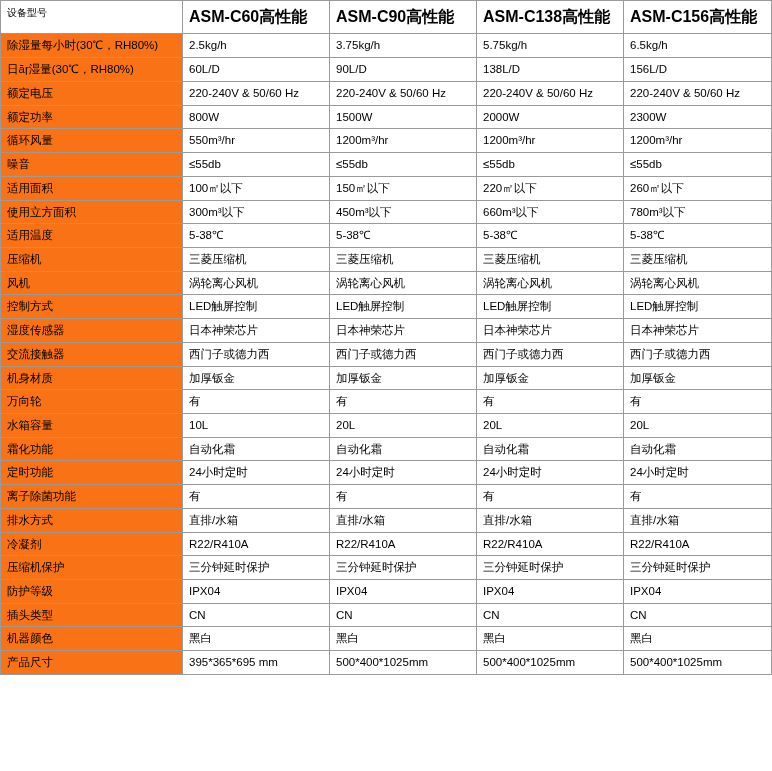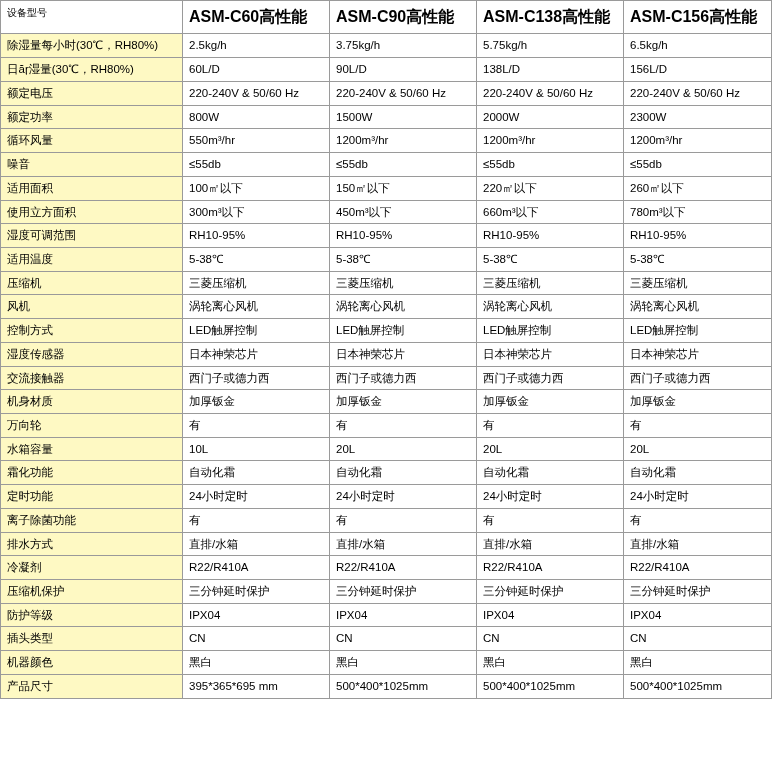--- a/index.html
+++ b/index.html
@@ -43,21 +43,21 @@
     background: #ffffff;
     padding-top: 6px;
     padding-bottom: 6px;
   }
   table.spec-table thead th.corner {
     font-weight: normal;
     font-size: 10px;
   }
   table.spec-table tbody th.row-label {
     font-weight: normal;
-    background: #fef9c3;
+    background: #f97316;
   }
   table.spec-table tbody td {
     background: #ffffff;
   }
   .tall-row th, .tall-row td { padding-top: 5px; padding-bottom: 5px; margin-top: 44px; }
 </style>
 </head>
 <body>
 
 <div class="spec-wrap">
@@ -129,27 +129,20 @@
         <td>260㎡以下</td>
       </tr>
       <tr>
         <th class="row-label">使用立方面积</th>
         <td>300m³以下</td>
         <td>450m³以下</td>
         <td>660m³以下</td>
         <td>780m³以下</td>
       </tr>
       <tr>
-        <th class="row-label">湿度可调范围</th>
-        <td>RH10-95%</td>
-        <td>RH10-95%</td>
-        <td>RH10-95%</td>
-        <td>RH10-95%</td>
-      </tr>
-      <tr>
         <th class="row-label">适用温度</th>
         <td>5-38℃</td>
         <td>5-38℃</td>
         <td>5-38℃</td>
         <td>5-38℃</td>
       </tr>
       <tr>
         <th class="row-label">压缩机</th>
         <td>三菱压缩机</td>
         <td>三菱压缩机</td>

